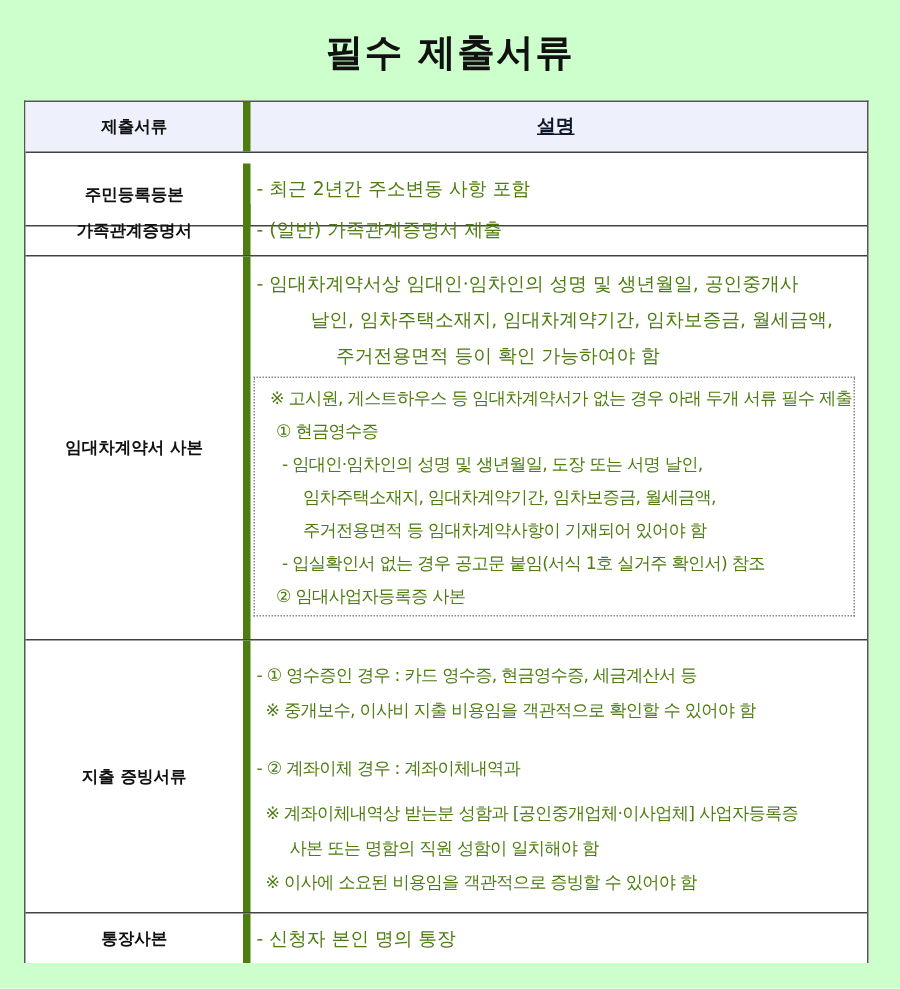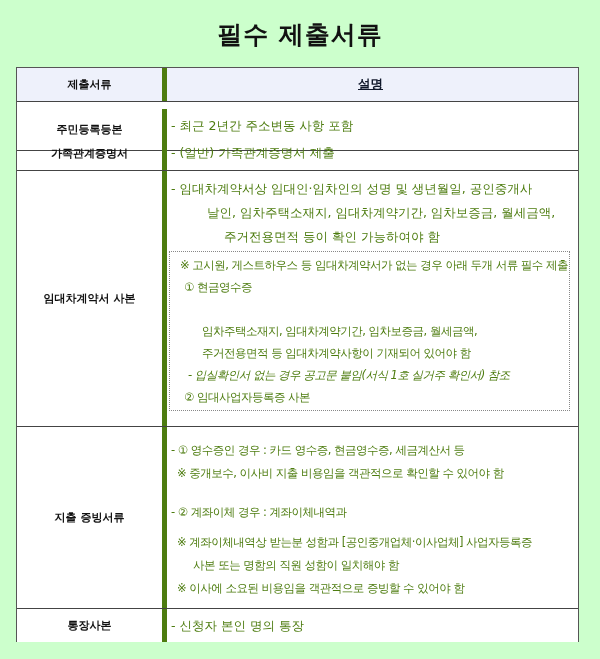--- a/index.html
+++ b/index.html
@@ -68,23 +68,24 @@
 
   <div class="row" style="top:103px;height:256px;">
     <div class="cell-label">임대차계약서 사본</div>
     <div class="cell-desc">
       <div class="line" style="left:8px;top:10px;">-  임대차계약서상 임대인·임차인의 성명 및 생년월일, 공인중개사</div>
       <div class="line" style="left:26px;top:34px;margin-left:18px;">날인, 임차주택소재지, 임대차계약기간, 임차보증금, 월세금액,</div>
       <div class="line" style="left:26px;top:58px;margin-left:35px;">주거전용면적 등이 확인 가능하여야 함</div>
       <div class="dotbox">
         <div class="line small" style="left:10px;top:6px;">※ 고시원, 게스트하우스 등 임대차계약서가 없는 경우 아래 두개 서류 필수 제출</div>
         <div class="line small" style="left:14px;top:28px;">① 현금영수증</div>
+        <div class="line small" style="left:18px;top:50px;">- 임대인·임차인의 성명 및 생년월일, 도장 또는 서명 날인,</div>
         <div class="line small" style="left:32px;top:72px;">임차주택소재지, 임대차계약기간, 임차보증금, 월세금액,</div>
         <div class="line small" style="left:32px;top:94px;">주거전용면적 등 임대차계약사항이 기재되어 있어야 함</div>
-        <div class="line small" style="left:18px;top:116px;font-style:italic;">- 입실확인서 없는 경우 공고문 붙임(서식 1호 실거주 확인서) 참조</div>
+        <div class="line small" style="left:18px;top:116px;">- 입실확인서 없는 경우 공고문 붙임(서식 1호 실거주 확인서) 참조</div>
         <div class="line small" style="left:14px;top:138px;">② 임대사업자등록증 사본</div>
       </div>
     </div>
   </div>
 
   <div class="row" style="top:359px;height:182px;">
     <div class="cell-label">지출 증빙서류</div>
     <div class="cell-desc small">
       <div class="line" style="left:8px;top:16px;">-   ① 영수증인 경우 : 카드 영수증, 현금영수증, 세금계산서 등</div>
       <div class="line" style="left:14px;top:39px;">※ 중개보수, 이사비 지출 비용임을 객관적으로 확인할 수 있어야 함</div>

